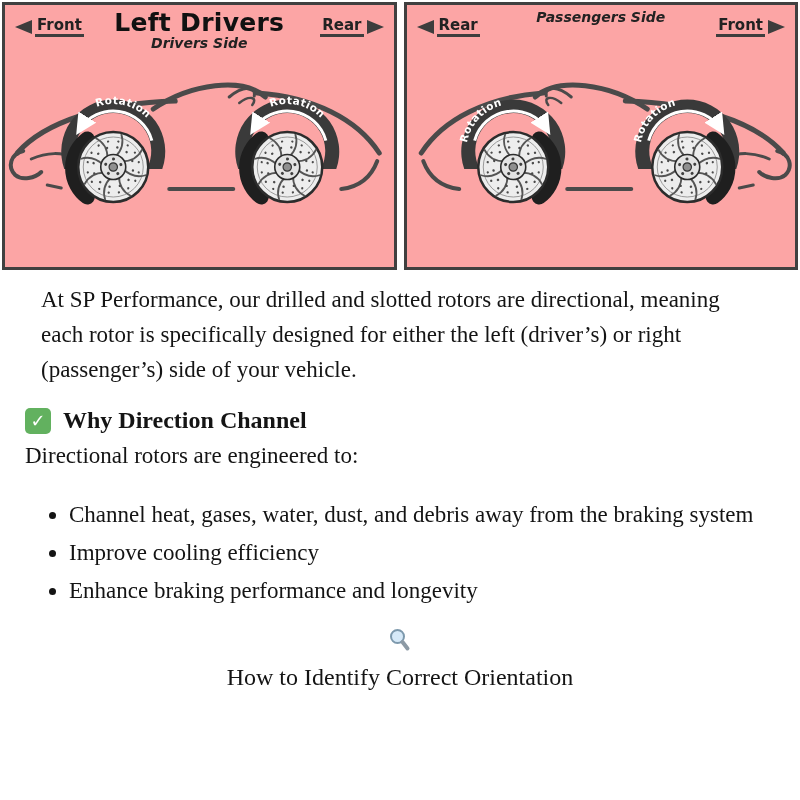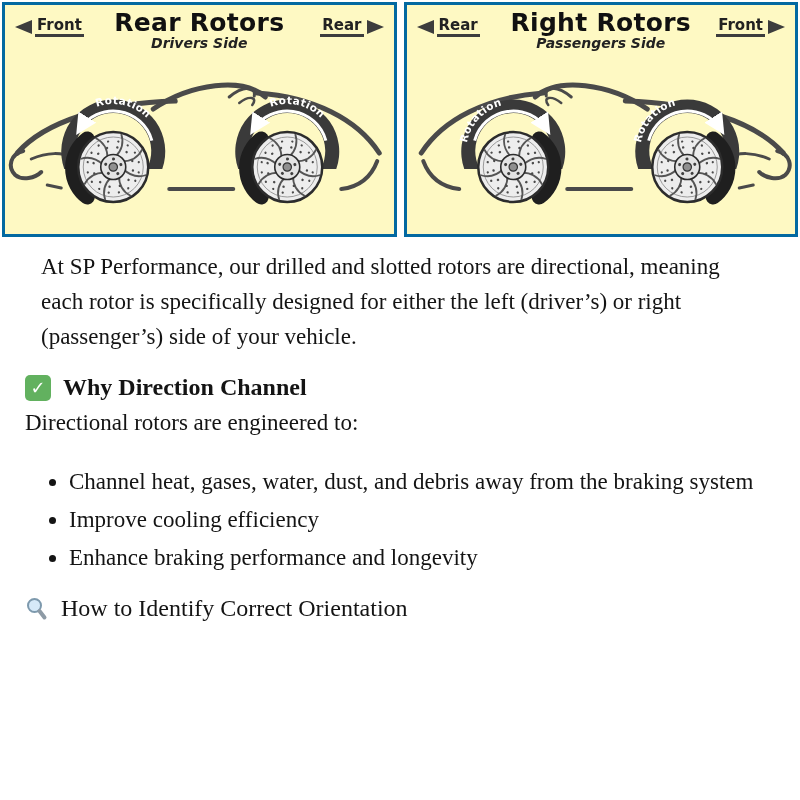--- a/index.html
+++ b/index.html
@@ -2,60 +2,60 @@
 <html><head>
 <meta charset="utf-8">
 <style>
   * { margin:0; padding:0; box-sizing:border-box; }
   html,body { width:800px; background:#ffffff; color:#141414;
     font-family:"Liberation Serif", serif; }
   body { width:800px; height:800px; overflow:hidden; }
 
   
   .diagram { display:flex; gap:7px; padding:2px 2px 0 2px; }
-  .panel { flex:1; border:3px solid #0369a1; background:#fef9c3; height:235px; overflow:hidden; }
+  .panel { flex:1; border:3px solid #404040; background:#fca5a5; height:268px; overflow:hidden; }
   .panel-header { position:relative; height:50px; padding-top:5px;
     font-family:"DejaVu Sans", sans-serif; }
   .dir { position:absolute; top:12px; display:flex; align-items:center; gap:3px; }
   .dir.pos-left { left:10px; } .dir.pos-right { right:10px; }
   .tri { width:0; height:0; border-top:7px solid transparent; border-bottom:7px solid transparent; }
   .tri.pt-left  { border-right:17px solid #3d3d3d; }
   .tri.pt-right { border-left:17px solid #3d3d3d; }
   .dir-label { font-weight:bold; font-size:15px; color:#222;
     border-bottom:3px solid #3d3d3d; padding:0 2px 0 2px; line-height:17px; }
   .panel-title { text-align:center; font-weight:800; font-size:25px; letter-spacing:.3px; color:#111; line-height:26px; }
   .panel-sub { text-align:center; font-style:italic; font-weight:bold; font-size:14px; color:#222; margin-top:-1px; }
   .car-svg { display:block; width:100%; height:158px; }
 
   
   .content { padding:0 25px; }
   .intro { margin-top:12px; max-width:714px; font-size:23px; line-height:35px;margin-left:16px; }
   .heading-row { display:flex; align-items:center; gap:12px; }
   .h-bold { margin-top:20px; font-size:24px; font-weight:bold; }
-  .h-reg  { margin-top:20px; font-size:24px; font-weight:normal; }
+  .h-reg  { margin-top:20px; font-size:24px; font-weight:normal;flex-direction:column; }
   .check-badge { width:26px; height:26px; border-radius:5px; background:#62b15f;
     color:#fff; display:flex; align-items:center; justify-content:center;
     font-family:"DejaVu Sans", sans-serif; font-size:18px; font-weight:bold; flex:0 0 auto; }
   .lead { margin-top:4px; font-size:23px; line-height:35px; }
   ul.blist { margin-top:24px; padding-left:44px; font-size:23px; line-height:35px; list-style:disc; }
   ul.blist li { margin-bottom:3px; max-width:690px; }
   .mag-icon { flex:0 0 auto; display:block; }
 </style>
 </head>
 <body>
 
 <div class="diagram">
 
   <div class="panel">
     <div class="panel-header">
       <div class="dir pos-left">
         <span class="tri pt-left"></span>
         <span class="dir-label">Front</span>
       </div>
-      <div class="panel-title">Rear Rotors</div>
+      <div class="panel-title">Left Drivers</div>
       <div class="panel-sub">Drivers Side</div>
       <div class="dir pos-right">
         <span class="dir-label">Rear</span>
         <span class="tri pt-right"></span>
       </div>
     </div>
 
     <svg class="car-svg" viewBox="0 0 388 158">
       <defs>
         <marker id="ah" markerWidth="7" markerHeight="7" refX="5" refY="3.5" orient="auto">
@@ -112,21 +112,20 @@
       <use href="#rotor-shape" transform="translate(282,112)"></use>
     </svg>
   </div>
 
   <div class="panel">
     <div class="panel-header">
       <div class="dir pos-left">
         <span class="tri pt-left"></span>
         <span class="dir-label">Rear</span>
       </div>
-      <div class="panel-title">Right Rotors</div>
       <div class="panel-sub">Passengers Side</div>
       <div class="dir pos-right">
         <span class="dir-label">Front</span>
         <span class="tri pt-right"></span>
       </div>
     </div>
 
     <svg class="car-svg" viewBox="0 0 388 158">
       <g transform="translate(388,0) scale(-1,1)">
         <use href="#car-body"></use>

